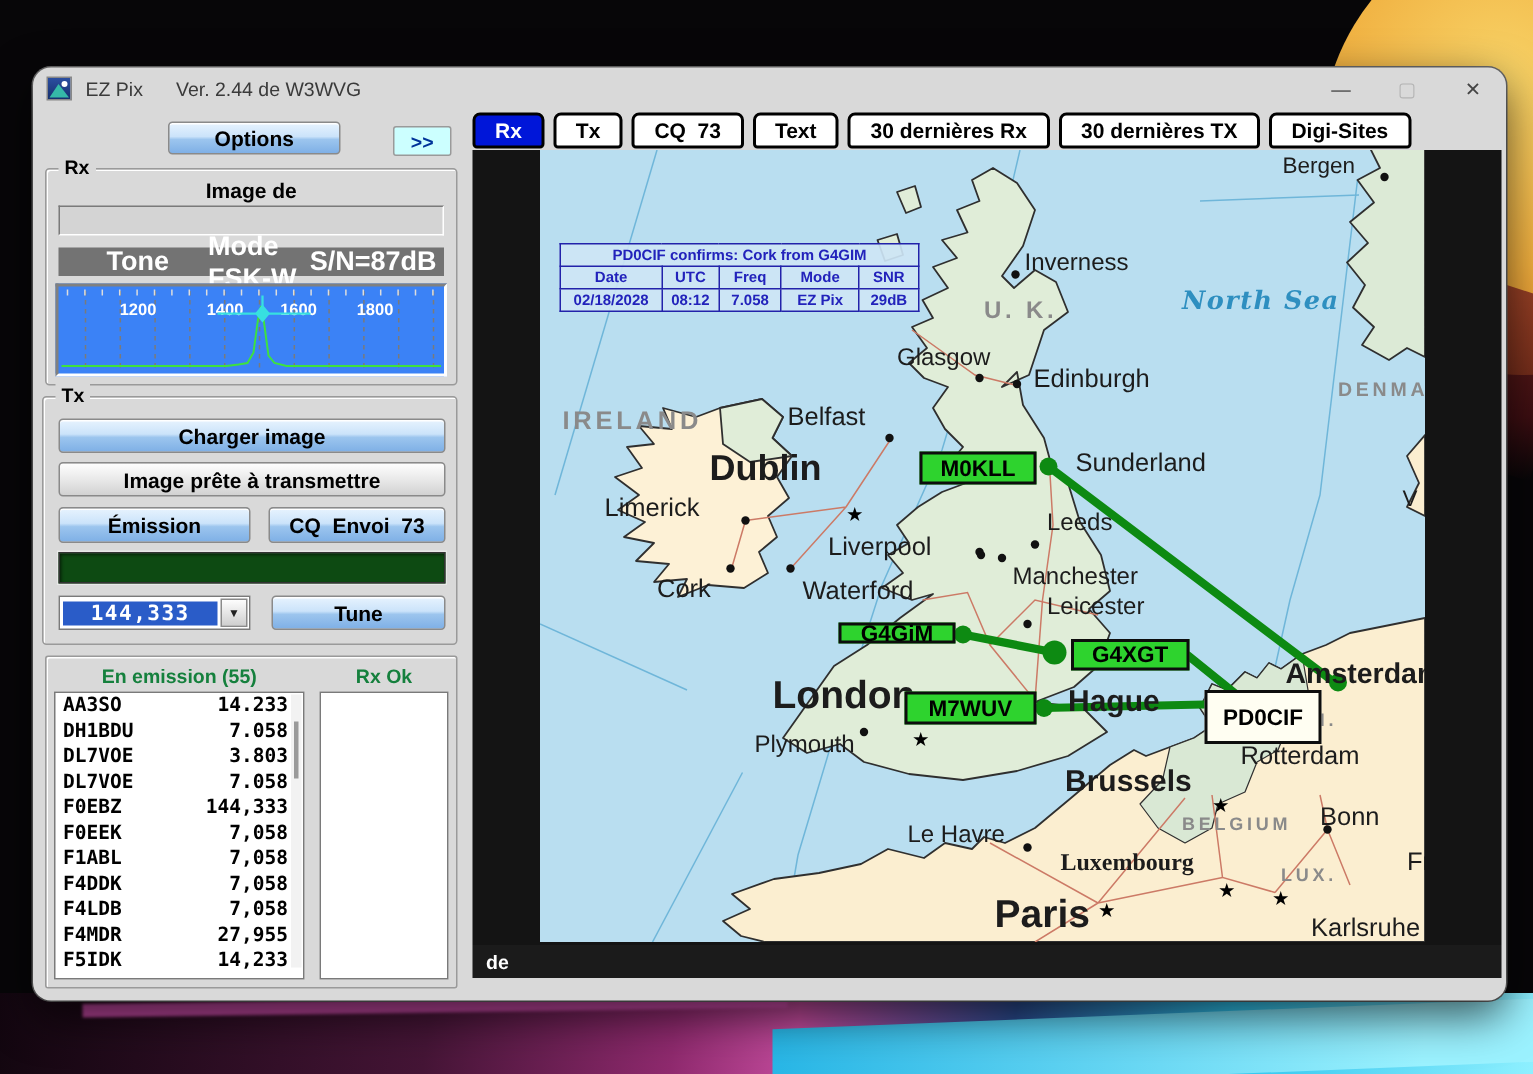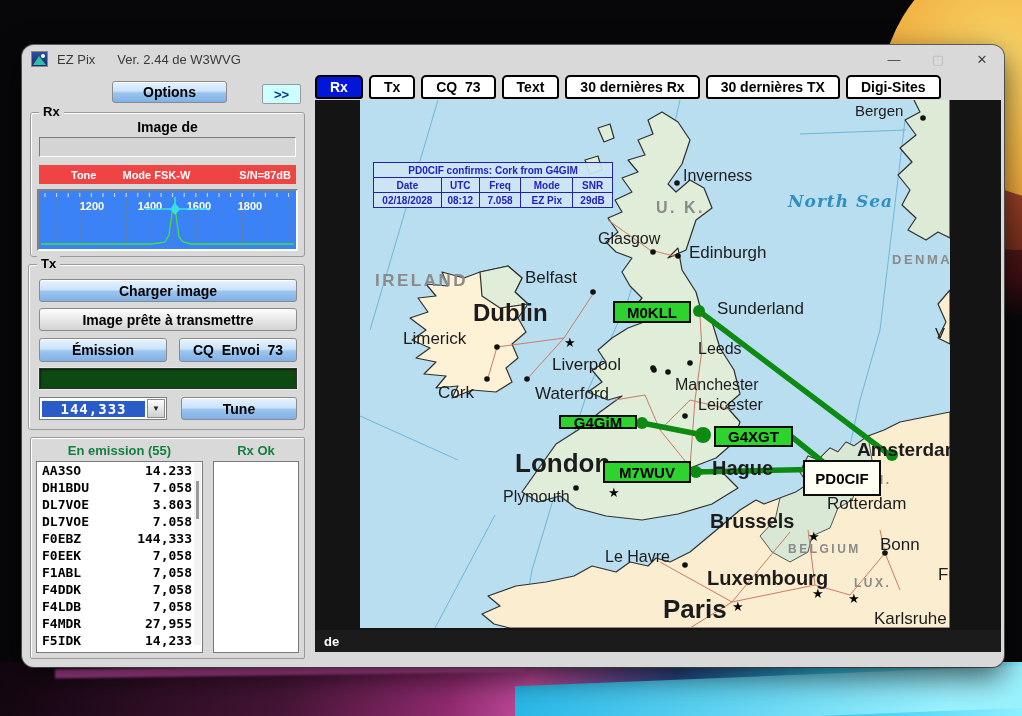--- a/index.html
+++ b/index.html
@@ -48,21 +48,21 @@
       font-weight:bold; font-size:13px; color:#003399; display:flex; align-items:center; justify-content:center; }
 
   .groupbox { position:absolute; border:1px solid #9a9a9a; border-radius:3px;
       box-shadow: inset 1px 1px 0 #fff; }
   .legend { position:absolute; top:-9px; left:8px; background:#d9d9d9; padding:0 4px;
       font-weight:bold; font-size:13px; color:#000; }
 
   .label-bold { position:absolute; font-weight:bold; font-size:14px; color:#000; }
   .sunken { background:#d4d4d4; border-top:1px solid #7a7a7a; border-left:1px solid #7a7a7a;
       border-bottom:1px solid #fff; border-right:1px solid #fff; }
-  .tonebar { position:absolute; background:#ef4444; color:#fff; font-weight:bold; font-size:11px;
+  .tonebar { position:absolute; background:#737373; color:#fff; font-weight:bold; font-size:18px;
       display:flex; align-items:center; }
   .tonebar span:nth-child(1){ margin-left:32px; }
   .tonebar span:nth-child(2){ margin-left:26px; }
   .tonebar span:nth-child(3){ margin-left:auto; margin-right:5px; }
   .spectrum { position:absolute; background:#3b82f6; border-top:2px solid #808080; border-left:2px solid #808080;
       border-bottom:2px solid #fff; border-right:2px solid #fff; }
 
   .progress { position:absolute; background:#0d4a12; border:1px solid #333;
       box-shadow: inset 1px 1px 2px rgba(0,0,0,.5), 0 0 0 1px #e8e8e8; }
   .combo { position:absolute; background:#fff; border:1px solid #7a7a7a; display:flex; align-items:center; }
@@ -356,21 +356,21 @@
           <div class="mlabel big" style="left: 155px; top: 350px; font-size: 26px;">London</div>
           <div class="mlabel city" style="left: 143px; top: 389px; font-size: 16px;">Plymouth</div>
           <div class="mlabel big" style="left: 352px; top: 358px; font-size: 20px; text-align: center;">Hague</div>
           <div class="mlabel big" style="left: 497px; top: 340px; font-size: 19px;">Amsterdam</div>
           <div class="mlabel region" style="left: 483px; top: 374px; font-size: 12px;">NETH.</div>
           <div class="mlabel city" style="left: 467px; top: 395px; font-size: 17px;">Rotterdam</div>
           <div class="mlabel big" style="left: 350px; top: 411px; font-size: 20px;">Brussels</div>
           <div class="mlabel region" style="left: 428px; top: 443px; font-size: 12px;">BELGIUM</div>
           <div class="mlabel city" style="left: 520px; top: 436px; font-size: 17px;">Bonn</div>
           <div class="mlabel city" style="left: 245px; top: 449px; font-size: 16px;">Le Havre</div>
-          <div class="mlabel big" style="left: 347px; top: 468px; font-size: 20px;">Luxembourg</div>
+          <div class="mlabel big" style="left: 347px; top: 468px; font-size: 16px; font-family: Liberation Serif, serif;">Luxembourg</div>
           <div class="mlabel region" style="left: 494px; top: 477px; font-size: 12px; text-align: center;">LUX.</div>
           <div class="mlabel city" style="left: 578px; top: 466px; font-size: 17px;">Fr</div>
           <div class="mlabel big" style="left: 303px; top: 496px; font-size: 26px;">Paris</div>
           <div class="mlabel city" style="left: 514px; top: 510px; font-size: 17px;">Karlsruhe</div>
         </div>
       <div id="star-layer">
           <div class="mstar" style="left: 204px; top: 236px;">★</div>
           <div class="mstar" style="left: 248px; top: 386px;">★</div>
           <div class="mstar" style="left: 464px; top: 380px;">★</div>
           <div class="mstar" style="left: 448px; top: 430px;">★</div>

